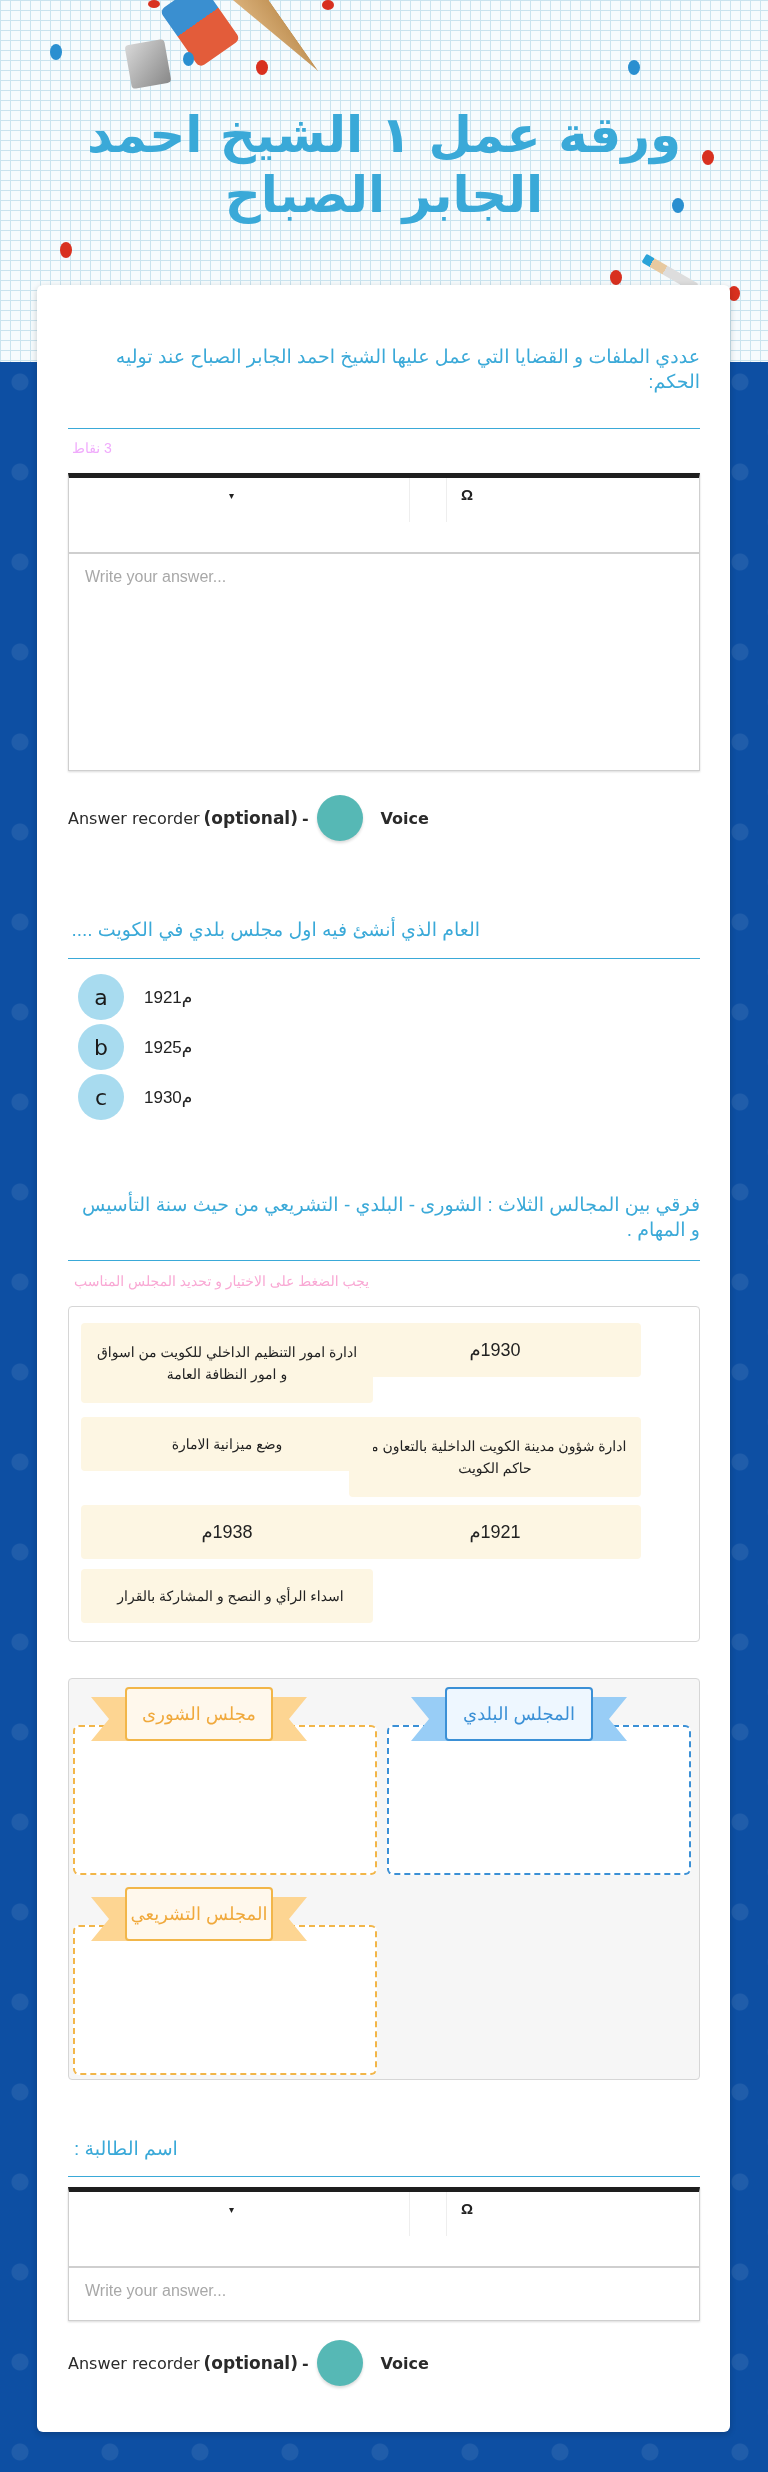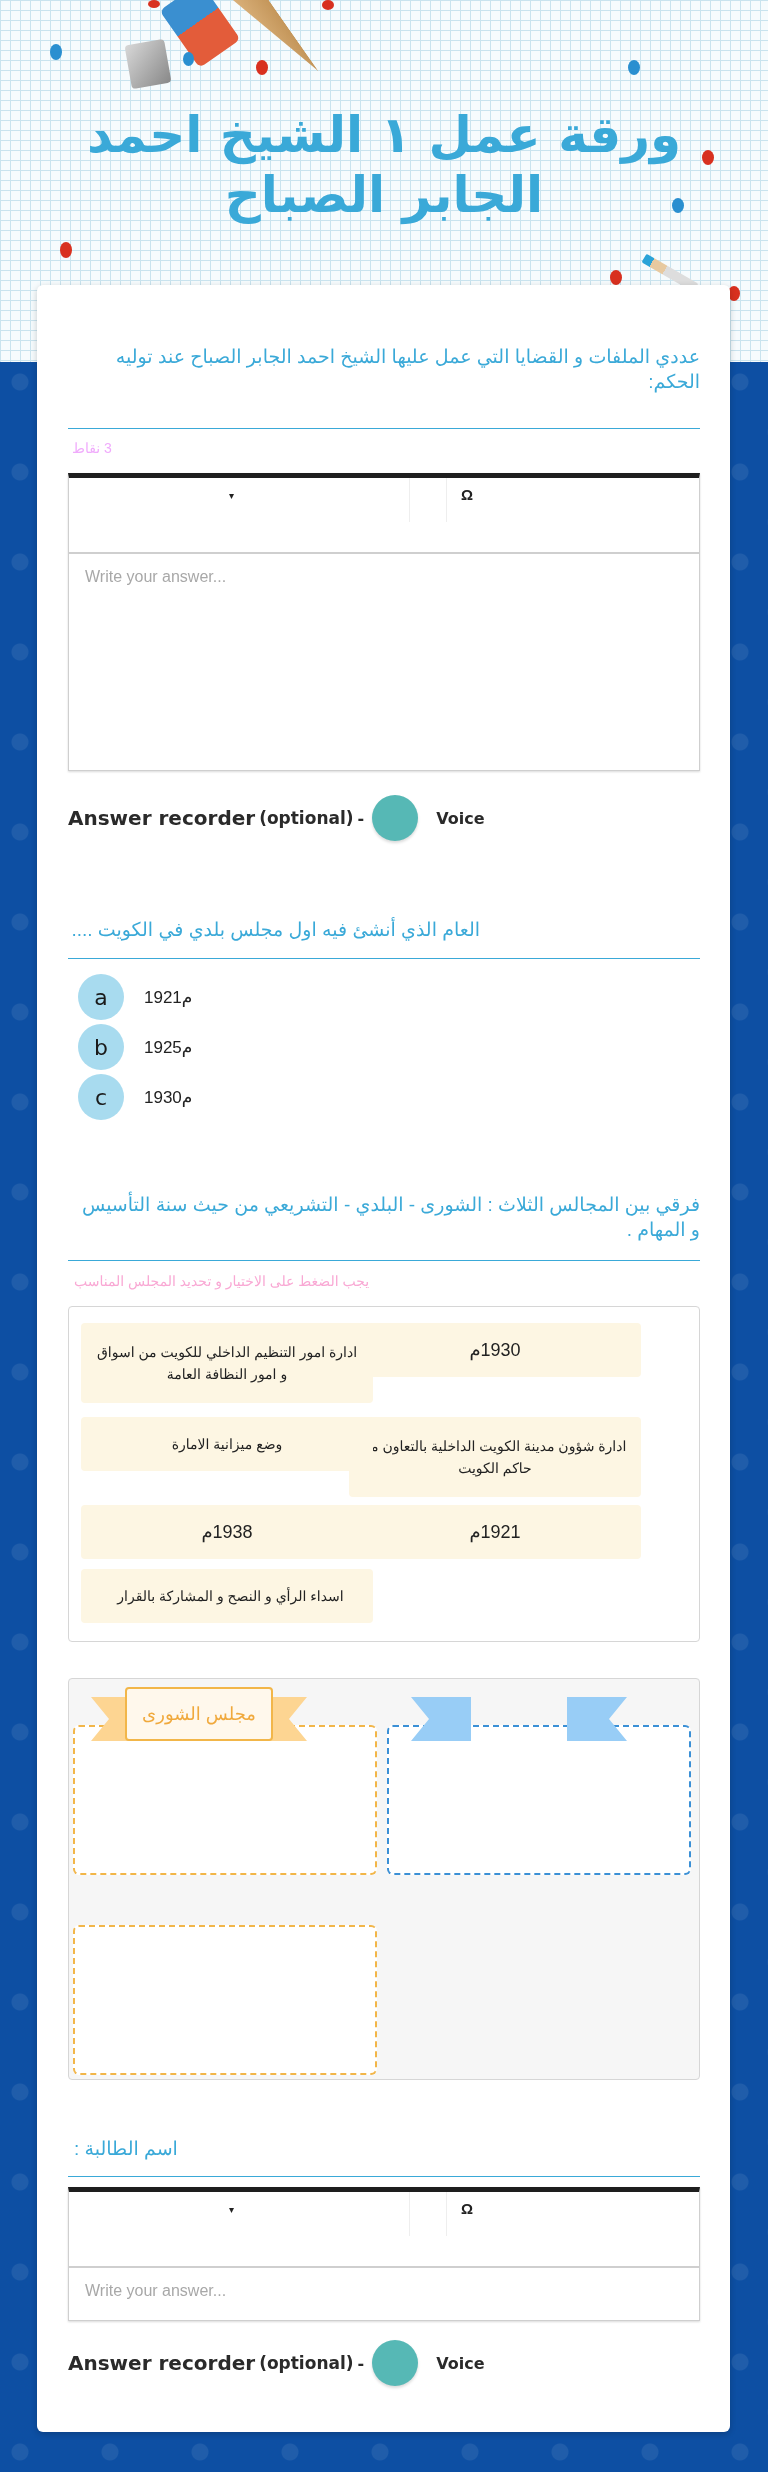--- a/index.html
+++ b/index.html
@@ -96,21 +96,21 @@
       display: block; width: 100%; border: none; outline: none; resize: none;
       padding: 14px 16px; font-size: 16px; color: #999;
       font-family: "Liberation Sans", sans-serif;
       background: transparent;
     }
     .editor .answer::placeholder { color: #a8a8a8; }
     .recorder {
       position: absolute; left: 68px; display: flex; align-items: center;
       font-family: "DejaVu Sans", sans-serif; color: #2a2a2a;
     }
-    .recorder .label { font-size: 20px; font-weight: bold; }
+    .recorder .label { font-size: 16px; font-weight: normal; }
     .recorder .optional { font-size: 17px; font-weight: bold; margin-left: 4px; }
     .recorder .dash { font-size: 16px; font-weight: bold; margin-left: 4px; }
     .recorder .mic {
       width: 46px; height: 46px; border-radius: 50%; background: #56b8b5;
       margin-left: 8px; box-shadow: 0 2px 3px rgba(0,0,0,0.15);
     }
     .recorder .voice { font-size: 16px; font-weight: bold; margin-left: 18px; }
     .option {
       position: absolute; left: 78px; display: flex; align-items: center;
     }
@@ -242,30 +242,36 @@
   <div class="chip year" style="left:12px;top:198px;height:54px;">1938م</div>
   <div class="chip" style="left:12px;top:262px;height:54px;padding-left:21px;">اسداء الرأي و النصح و المشاركة بالقرار</div>
 </div>
 
 <div class="zones">
 
   <div class="zone blue" style="left:318px;top:46px;"></div>
   <div class="ribbon blue" style="left:342px;top:8px;">
     <span class="tail-l"></span>
     <span class="tail-r"></span>
+    <span class="face">المجلس البلدي</span>
   </div>
 
   <div class="zone orange" style="left:4px;top:46px;"></div>
   <div class="ribbon orange" style="left:22px;top:8px;">
     <span class="tail-l"></span>
     <span class="tail-r"></span>
     <span class="face">مجلس الشورى</span>
   </div>
 
   <div class="zone orange" style="left:4px;top:246px;"></div>
+  <div class="ribbon orange" style="left:22px;top:208px;">
+    <span class="tail-l"></span>
+    <span class="tail-r"></span>
+    <span class="face">المجلس التشريعي</span>
+  </div>
 </div>
 
 <div class="q-title" style="top:2136px;text-align:left;direction:ltr;padding-left:6px;">
   <span style="direction:rtl;unicode-bidi:embed;margin-top:8px;">اسم الطالبة :</span>
 </div>
 <div class="q-rule" style="top:2176px;"></div>
 
 <div class="editor" style="top:2187px;">
   <div class="toolbar">
     <span class="dropdown">▾</span>

